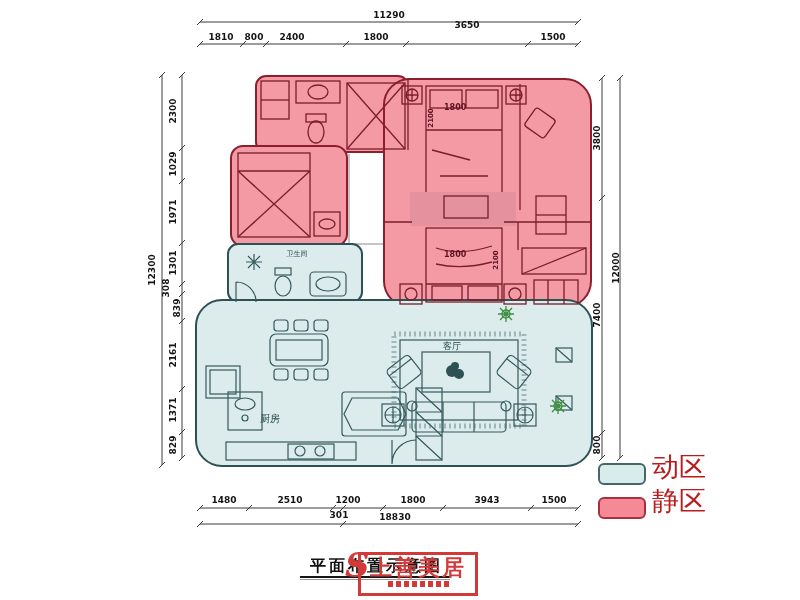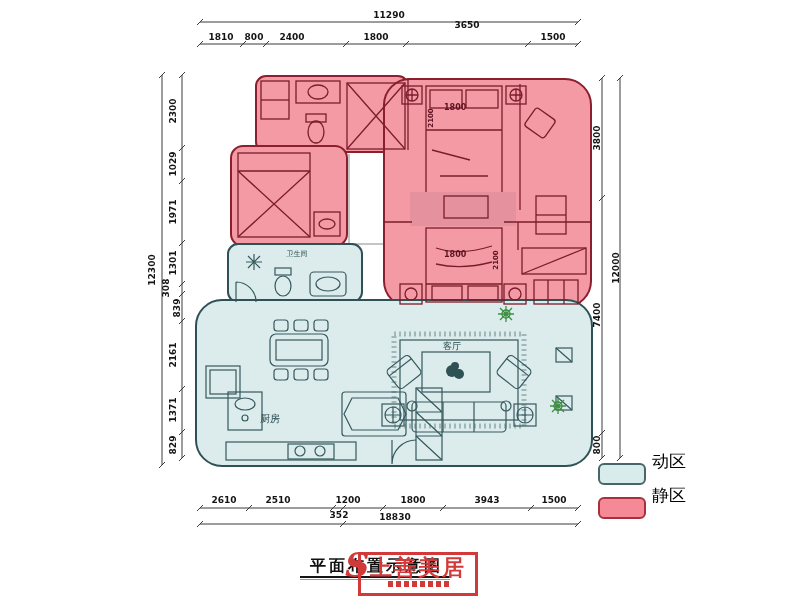--- a/index.html
+++ b/index.html
@@ -7,21 +7,21 @@
           font-family:"DejaVu Sans",sans-serif}
   svg{position:absolute;left:0;top:0}
   .dim{position:absolute;font-weight:bold;font-size:9px;color:#141414;
        transform:translate(-50%,0);white-space:nowrap}
   .dimv{position:absolute;font-weight:bold;font-size:9px;color:#141414;
         transform:translate(-50%,-50%) rotate(-90deg);white-space:nowrap}
   .rlabel{position:absolute;transform:translate(-50%,0);color:#1d3f44;white-space:nowrap}
   .bedlabel{position:absolute;color:#5d1422;font-weight:bold;white-space:nowrap}
   .bedlabelv{position:absolute;color:#5d1422;font-weight:bold;white-space:nowrap;
              transform:translate(-50%,-50%) rotate(-90deg)}
-  .legend-label{position:absolute;font-size:17px;color:#000000;line-height:1}
+  .legend-label{position:absolute;font-size:27px;color:#b91c1c;line-height:1}
   .swatch{position:absolute;width:44px;height:18px;border-radius:6px}
   .sw-active{background:#d8ecec;border:2px solid #47666a}
   .sw-quiet{background:#f58a96;border:2px solid #a8303c}
   .caption{position:absolute;font-weight:bold;font-size:16px;letter-spacing:3px;color:#101010}
   .cap-line1{position:absolute;height:2px;background:#151515}
   .cap-line2{position:absolute;height:1px;background:#9a9a9a}
   .stamp{position:absolute;border:3px solid #d23a3a;color:#d23a3a;text-align:center;
          background:rgba(255,255,255,0.0)}
   .stamp-text{font-size:22px;font-weight:bold;letter-spacing:2px;line-height:25px}
   .stamp-dots{display:flex;gap:3px;justify-content:center;margin-top:1px}
@@ -205,27 +205,27 @@
   </svg>
 
   <span class="dim" style="left:389px;top:10px">11290</span>
   <span class="dim" style="left:221px;top:32px">1810</span>
   <span class="dim" style="left:254px;top:32px">800</span>
   <span class="dim" style="left:292px;top:32px">2400</span>
   <span class="dim" style="left:376px;top:32px">1800</span>
   <span class="dim" style="left:467px;top:20px">3650</span>
   <span class="dim" style="left:553px;top:32px">1500</span>
 
-  <span class="dim" style="left:224px;top:495px">2610</span>
-  <span class="dim" style="left:278px;top:495px">2510</span>
+  <span class="dim" style="left:224px;top:495px">1480</span>
+  <span class="dim" style="left:290px;top:495px">2510</span>
   <span class="dim" style="left:348px;top:495px">1200</span>
   <span class="dim" style="left:413px;top:495px">1800</span>
   <span class="dim" style="left:487px;top:495px">3943</span>
   <span class="dim" style="left:554px;top:495px">1500</span>
-  <span class="dim" style="left:339px;top:510px">352</span>
+  <span class="dim" style="left:339px;top:510px">301</span>
   <span class="dim" style="left:395px;top:512px">18830</span>
 
   <span class="dimv" style="left:152px;top:270px">12300</span>
   <span class="dimv" style="left:173px;top:111px">2300</span>
   <span class="dimv" style="left:173px;top:164px">1029</span>
   <span class="dimv" style="left:173px;top:212px">1971</span>
   <span class="dimv" style="left:173px;top:263px">1301</span>
   <span class="dimv" style="left:166px;top:288px">308</span>
   <span class="dimv" style="left:177px;top:308px">839</span>
   <span class="dimv" style="left:173px;top:355px">2161</span>

